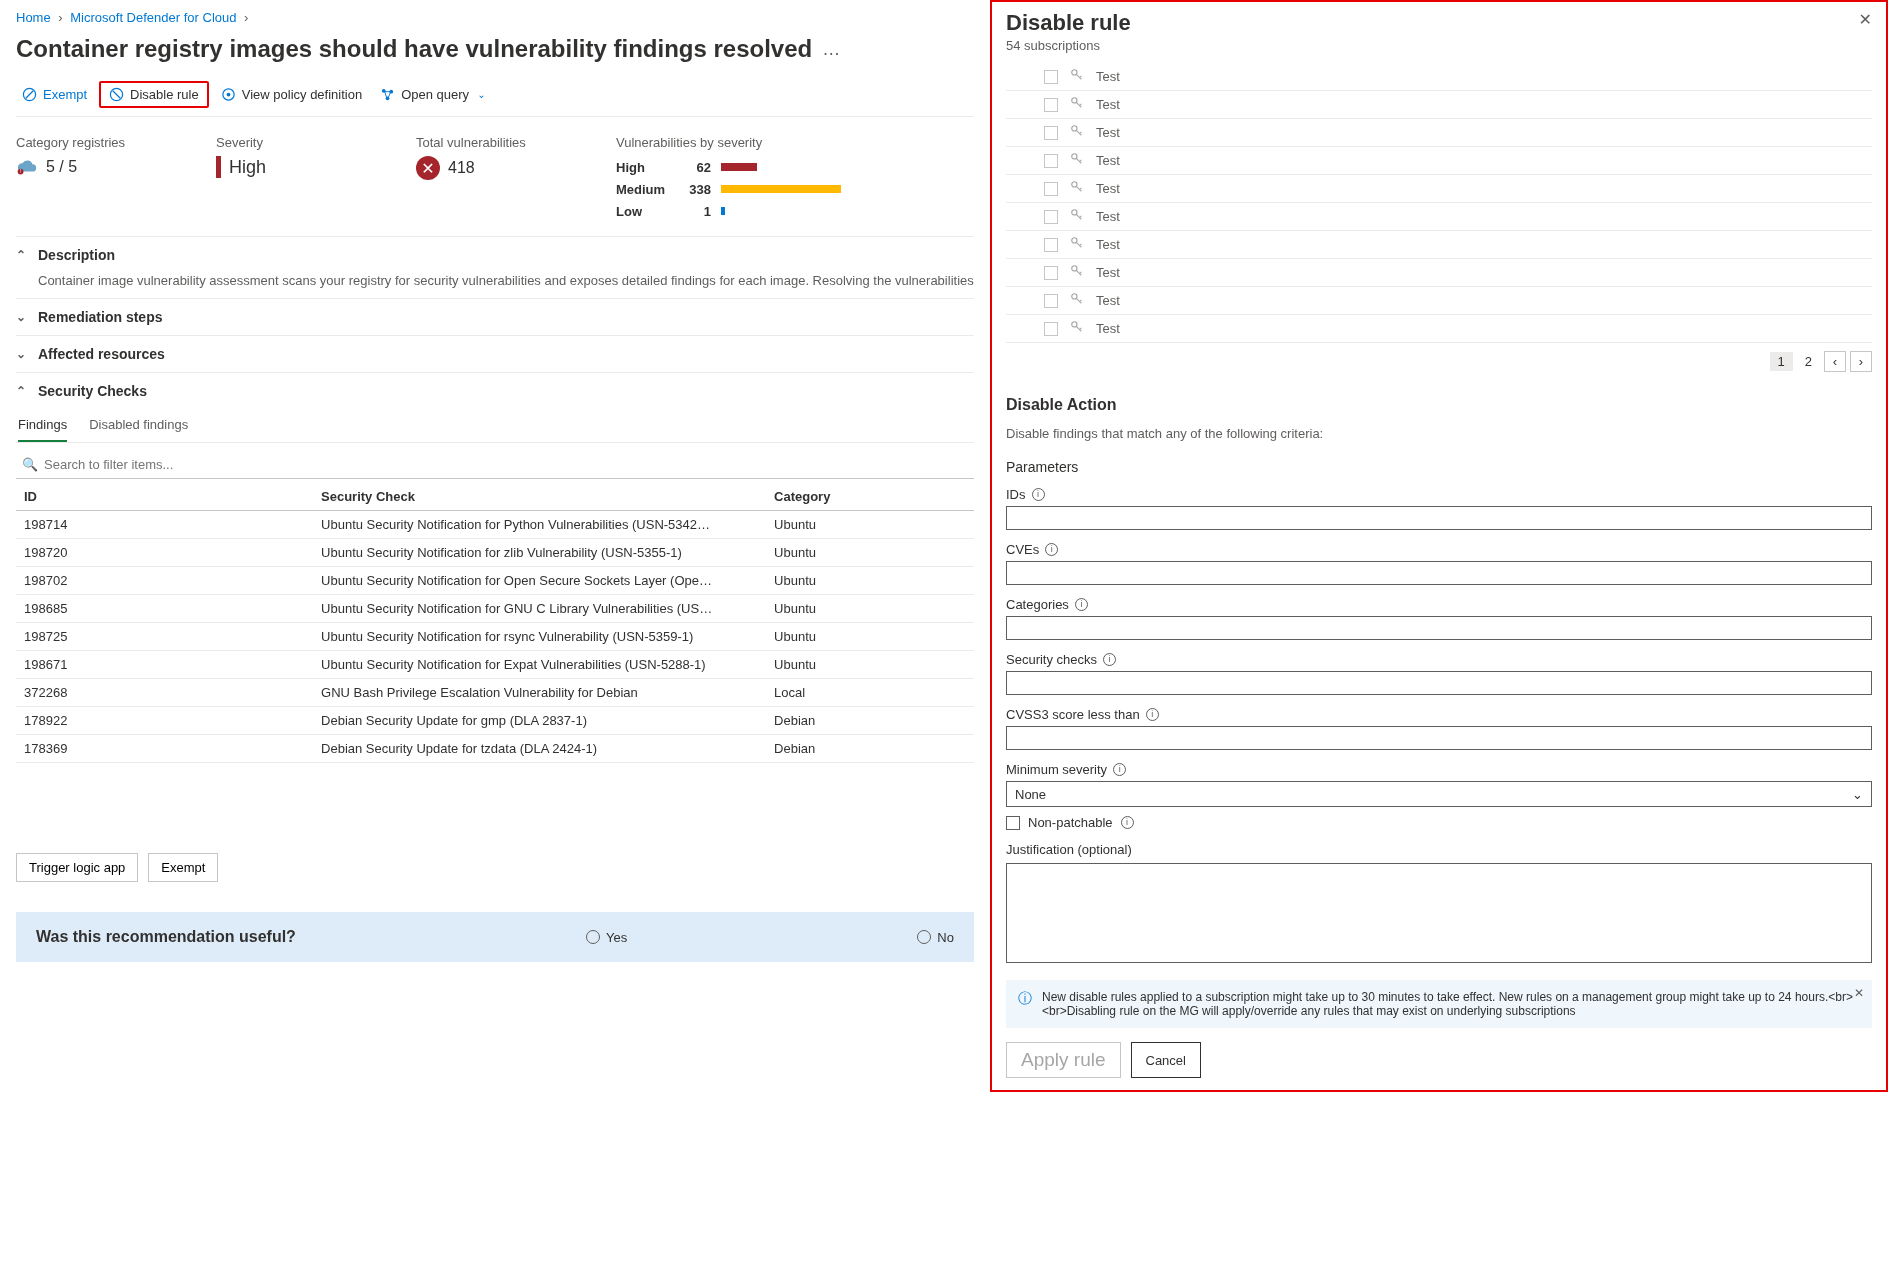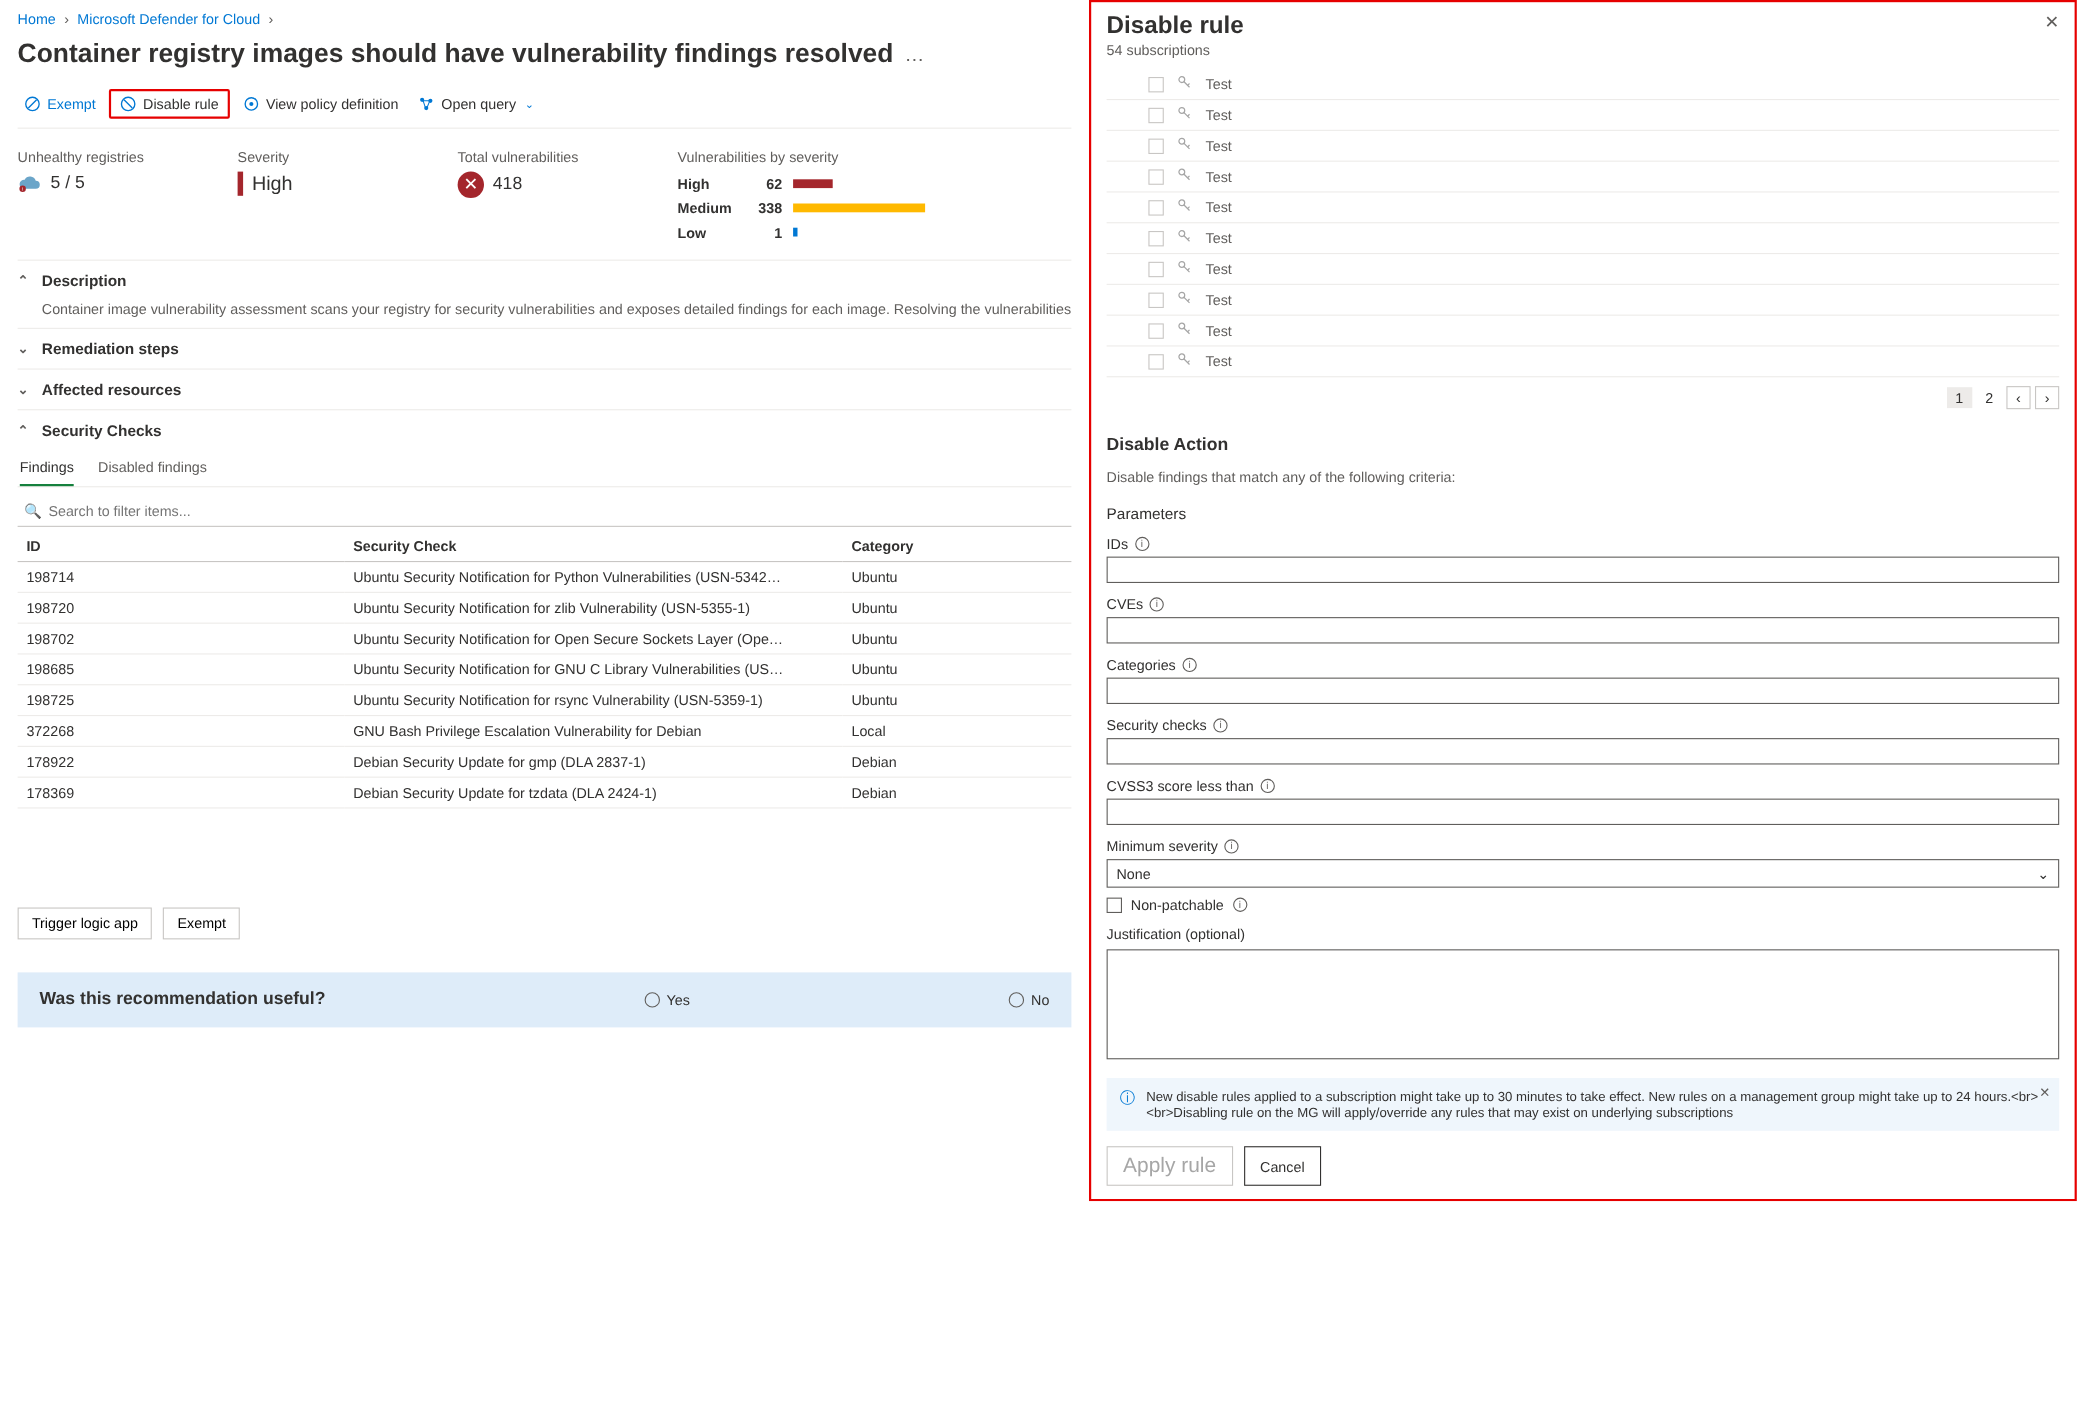--- a/index.html
+++ b/index.html
@@ -166,21 +166,21 @@
             <circle cx="8" cy="12" r="2" fill="#0078d4"></circle>
             <path d="M5 5 L11 5 M11 6 L9 11 M5 5 L7 11" stroke="#0078d4" stroke-width="1" fill="none"></path>
           </svg>
         <span>Open query</span>
         <span class="dd">⌄</span>
       </div>
     </div>
 
     <div class="stats">
       <div class="stat">
-        <div class="stat-label">Unhealthy registries</div>
+        <div class="stat-label">Category registries</div>
         <div class="stat-value">
           <svg class="cloud-icon" viewBox="0 0 24 24">
               <path d="M6 17 h12 a4 4 0 0 0 0-8 a6 6 0 0 0 -11 -1 a4 4 0 0 0 -1 9 z" fill="#6ba5c9"></path>
               <circle cx="5" cy="17" r="3.2" fill="#a4262c"></circle>
               <text x="5" y="19" font-size="5" fill="#fff" text-anchor="middle">!</text>
             </svg>
           <span>5 / 5</span>
         </div>
       </div>
       <div class="stat">
@@ -282,20 +282,25 @@
               <td class="col-id">198685</td>
               <td class="col-check">Ubuntu Security Notification for GNU C Library Vulnerabilities (US…</td>
               <td class="col-cat">Ubuntu</td>
             </tr>
             <tr>
               <td class="col-id">198725</td>
               <td class="col-check">Ubuntu Security Notification for rsync Vulnerability (USN-5359-1)</td>
               <td class="col-cat">Ubuntu</td>
             </tr>
             <tr>
+              <td class="col-id">198671</td>
+              <td class="col-check">Ubuntu Security Notification for Expat Vulnerabilities (USN-5288-1)</td>
+              <td class="col-cat">Ubuntu</td>
+            </tr>
+            <tr>
               <td class="col-id">372268</td>
               <td class="col-check">GNU Bash Privilege Escalation Vulnerability for Debian</td>
               <td class="col-cat">Local</td>
             </tr>
             <tr>
               <td class="col-id">178922</td>
               <td class="col-check">Debian Security Update for gmp (DLA 2837-1)</td>
               <td class="col-cat">Debian</td>
             </tr>
             <tr>

